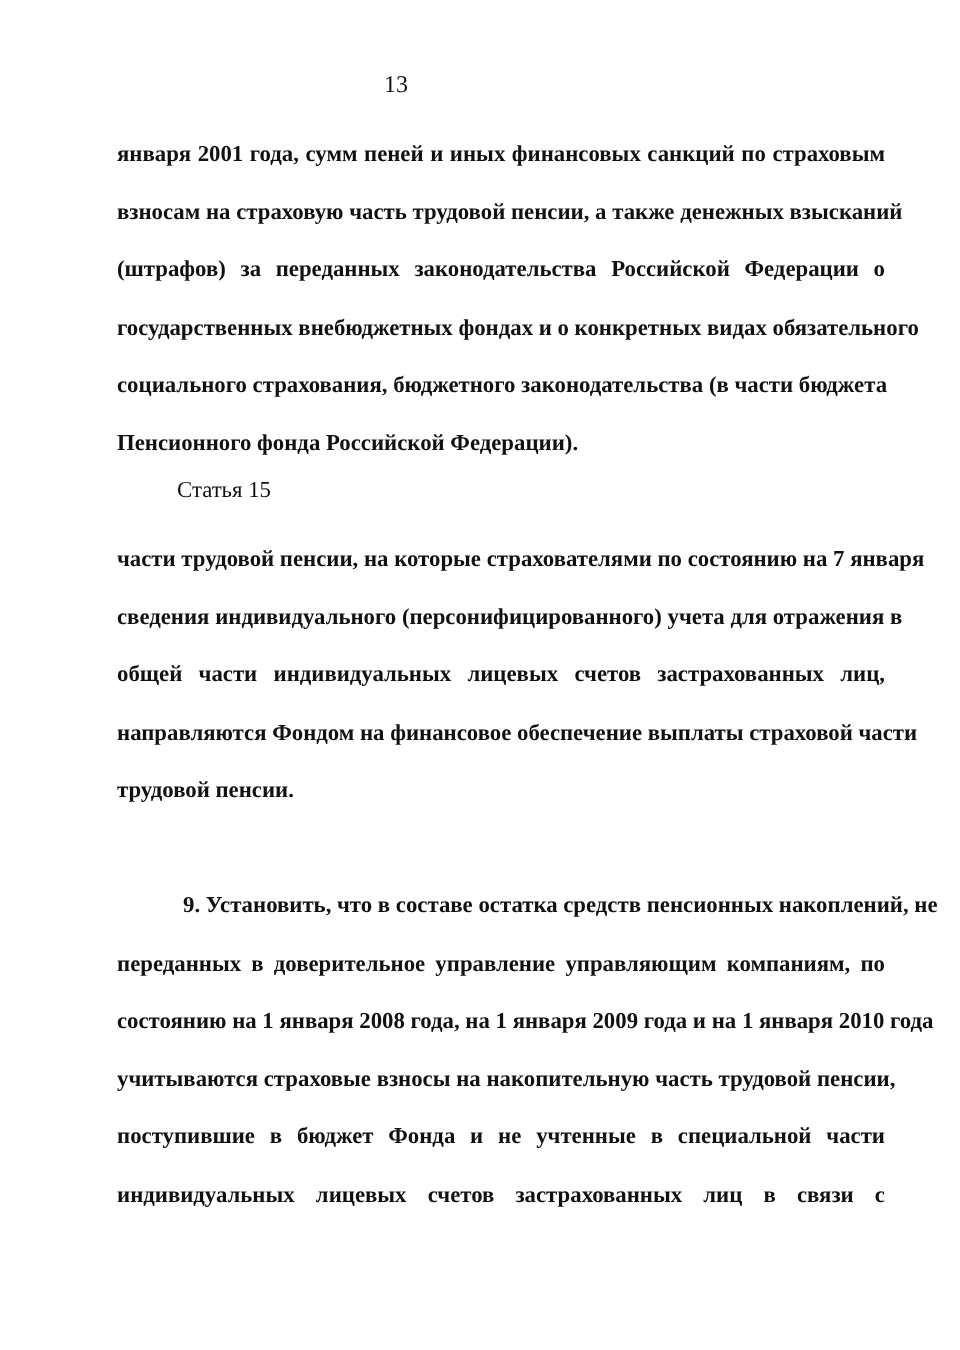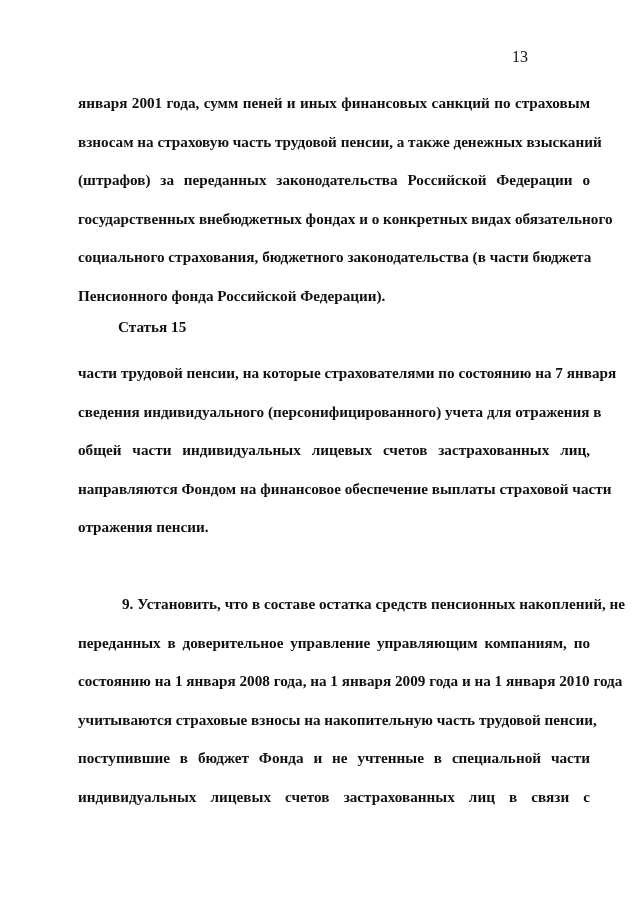--- a/index.html
+++ b/index.html
@@ -13,21 +13,21 @@
     position: relative;
     overflow: hidden;
     font-family: "Liberation Serif", "DejaVu Serif", serif;
     color: #111111;
   }
   .page-number {
     position: absolute;
     top: 48px;
     left: 0;
     width: 528px;
-    text-align: right;
+    text-align: center;
     font-size: 16px;
   }
   .body-text {
     position: absolute;
     left: 78px;
     width: 512px;
     font-size: 15.2px;
     line-height: 38.5px;
   }
   .line {
@@ -43,21 +43,21 @@
   }
   .line.indent {
     padding-left: 44px;
   }
   #block1 { top: 84px; }
   .heading {
     position: absolute;
     top: 318px;
     left: 118px;
     font-size: 15.2px;
-    font-weight: bold;
+    font-weight: normal;
   }
   #block2 { top: 354px; }
   #block3 { top: 585px; }
 </style>
 </head>
 <body>
 
 <div class="page-number">13</div>
 
 <div class="body-text" id="block1">
@@ -69,21 +69,21 @@
   <span class="line last">Пенсионного фонда Российской Федерации).</span>
 </div>
 
 <div class="heading">Статья 15</div>
 
 <div class="body-text" id="block2">
   <span class="line">части трудовой пенсии, на которые страхователями по состоянию на 7 января</span>
   <span class="line">сведения индивидуального (персонифицированного) учета для отражения в</span>
   <span class="line">общей части индивидуальных лицевых счетов застрахованных лиц,</span>
   <span class="line">направляются Фондом на финансовое обеспечение выплаты страховой части</span>
-  <span class="line last">отражения пенсии.</span>
+  <span class="line last">трудовой пенсии.</span>
 </div>
 
 <div class="body-text" id="block3">
   <span class="line indent">9. Установить, что в составе остатка средств пенсионных накоплений, не</span>
   <span class="line">переданных в доверительное управление управляющим компаниям, по</span>
   <span class="line">состоянию на 1 января 2008 года, на 1 января 2009 года и на 1 января 2010 года</span>
   <span class="line">учитываются страховые взносы на накопительную часть трудовой пенсии,</span>
   <span class="line">поступившие в бюджет Фонда и не учтенные в специальной части</span>
   <span class="line">индивидуальных лицевых счетов застрахованных лиц в связи с</span>
 </div>

